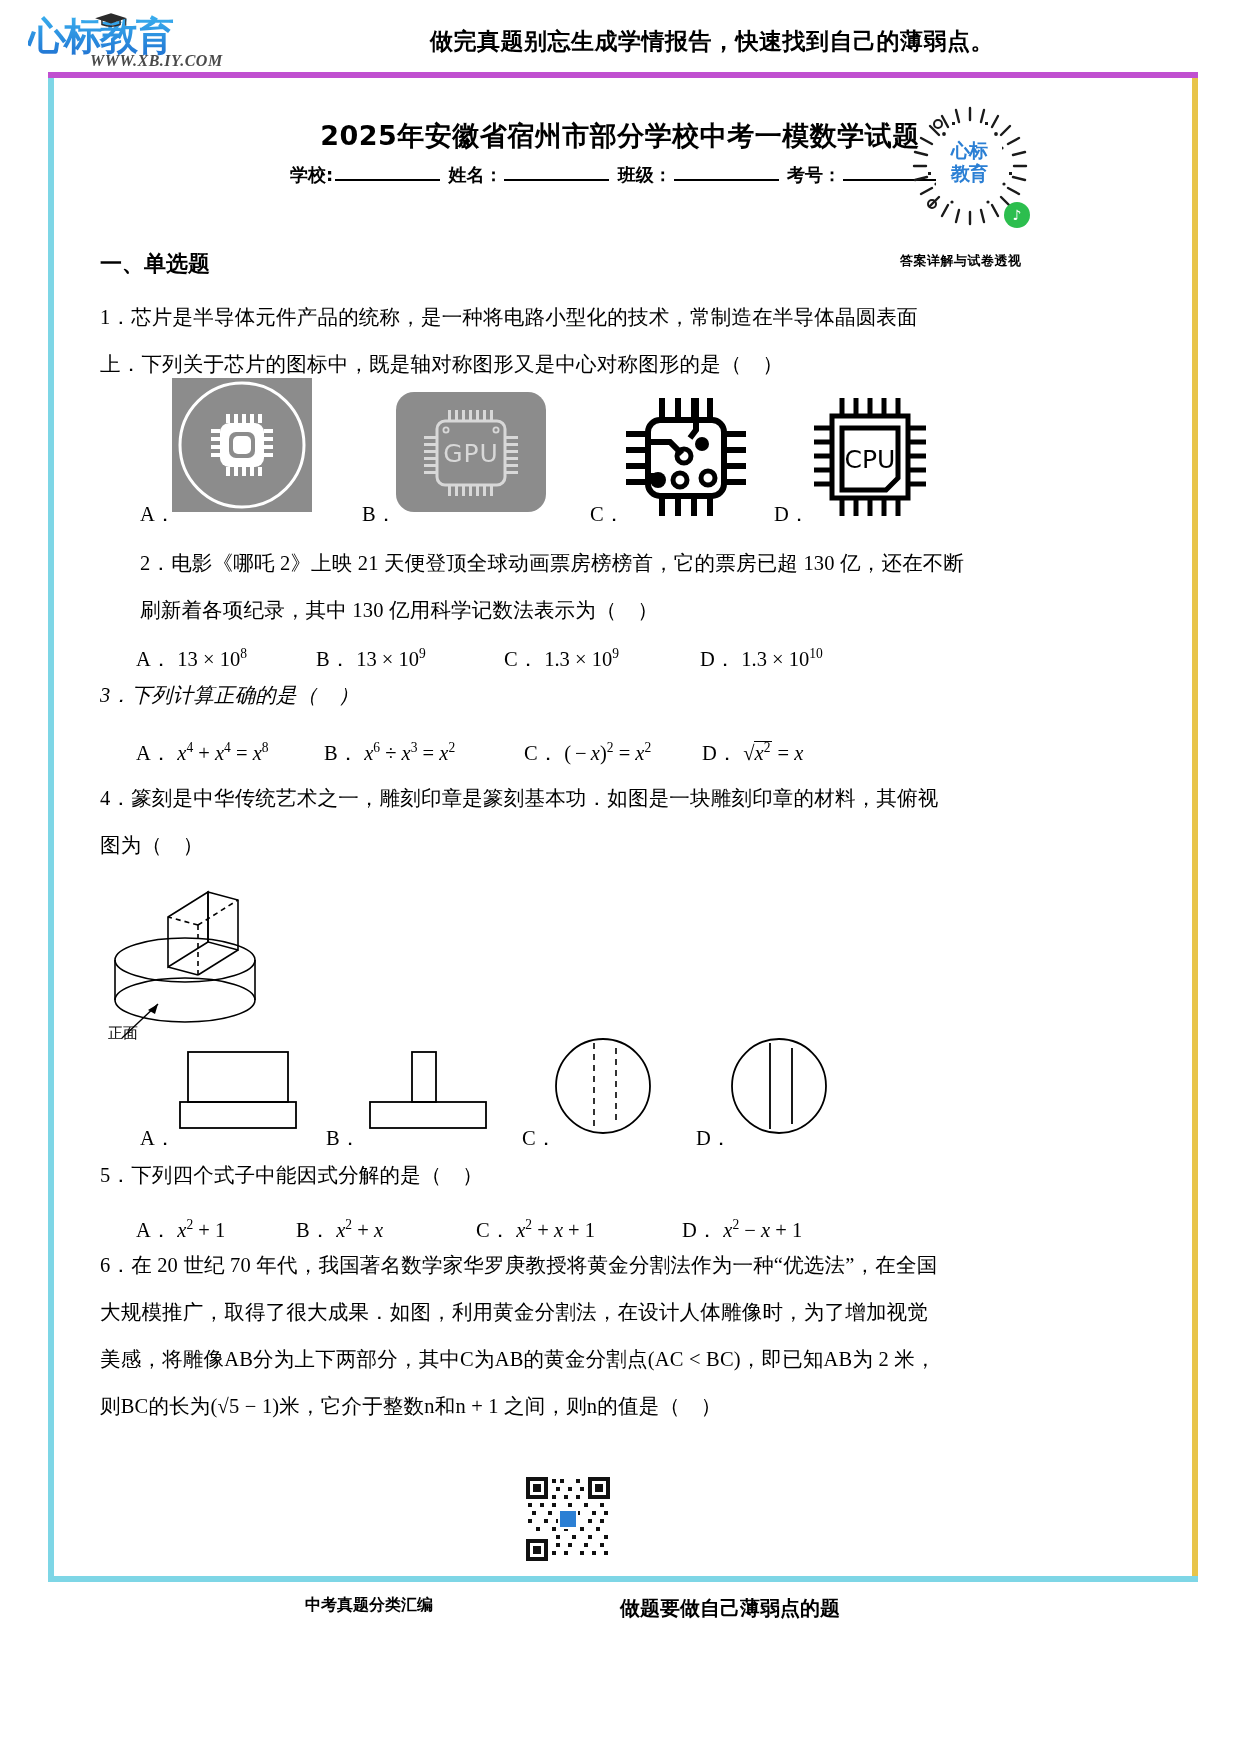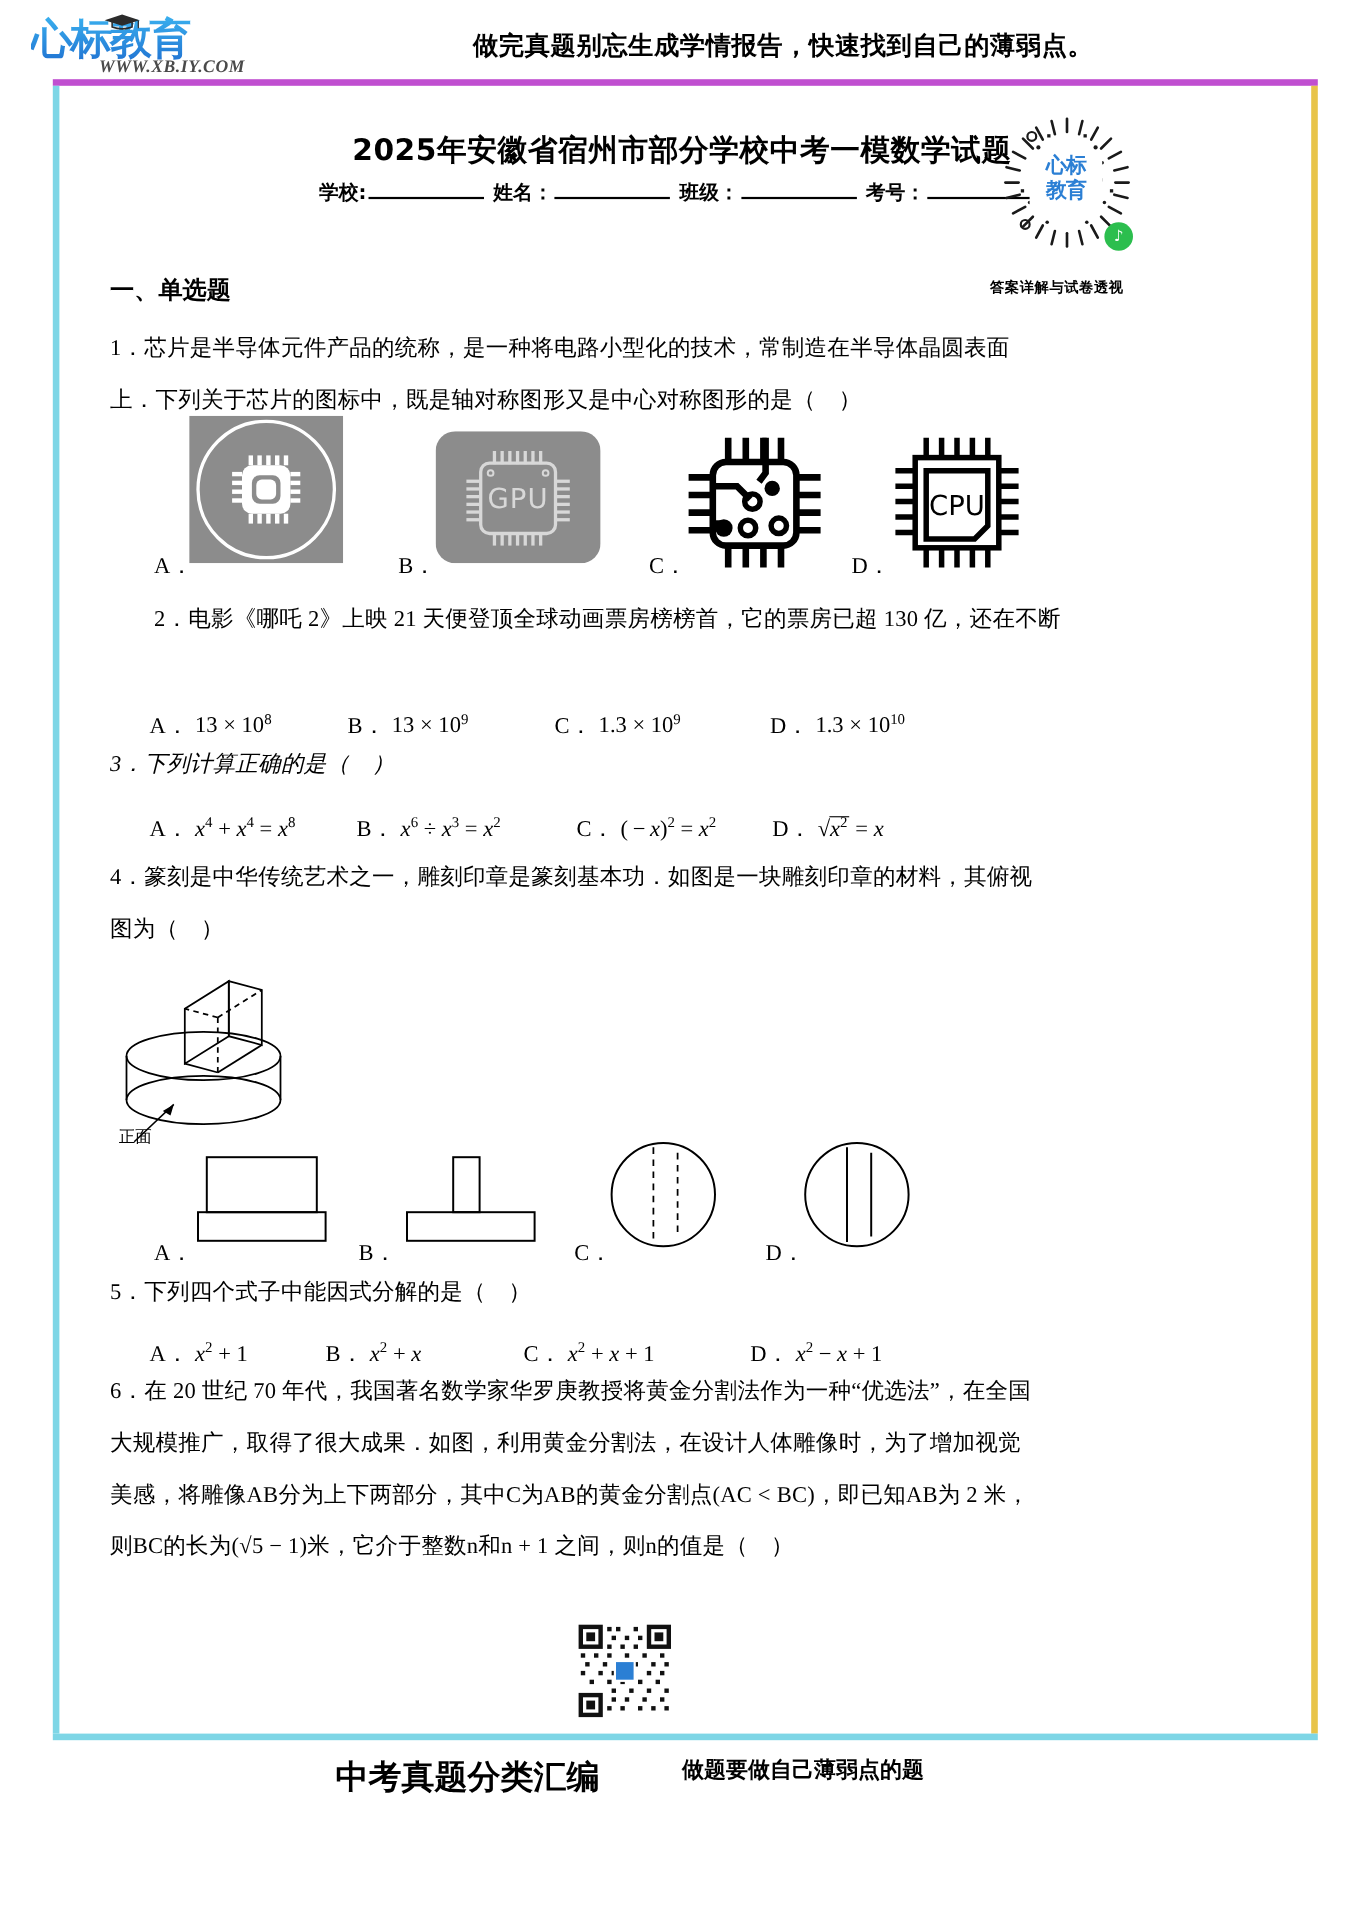--- a/index.html
+++ b/index.html
@@ -206,21 +206,21 @@
     position: absolute;
     font-size: 20.5px;
   }
 
   
   .footer-left {
     position: absolute;
     left: 305px; top: 1595px;
     font-family: "DejaVu Sans", sans-serif;
     font-weight: bold;
-    font-size: 30px;
+    font-size: 16px;
   }
   .footer-right {
     position: absolute;
     left: 620px; top: 1595px;
     font-family: "DejaVu Sans", sans-serif;
     font-weight: bold;
     font-size: 20px;
   }
   .footer-qr {
     position: absolute;
@@ -460,20 +460,21 @@
 
 <div class="figlabels" style="left:140px; top:500px; width:900px;">
   <span style="position:absolute; left:0;">A．</span>
   <span style="position:absolute; left:222px;">B．</span>
   <span style="position:absolute; left:450px;">C．</span>
   <span style="position:absolute; left:634px;">D．</span>
 </div>
 
 <div class="q" style="top: 540px; margin-left: 40px;">
   <div>2．电影《哪吒 2》上映 21 天便登顶全球动画票房榜榜首，它的票房已超 130 亿，还在不断</div>
+  <div>刷新着各项纪录，其中 130 亿用科学记数法表示为（　）</div>
 </div>
 
 <div class="opts" style="top: 632px; left:136px; width:900px;">
   <span style="position:absolute; left:0;">
     <span class="lbl">A．</span><span>13</span> × <span>10</span><sup>8</sup>
   </span>
   <span style="position:absolute; left:180px;">
     <span class="lbl">B．</span><span>13</span> × <span>10</span><sup>9</sup>
   </span>
   <span style="position:absolute; left:368px;text-align:center;">

